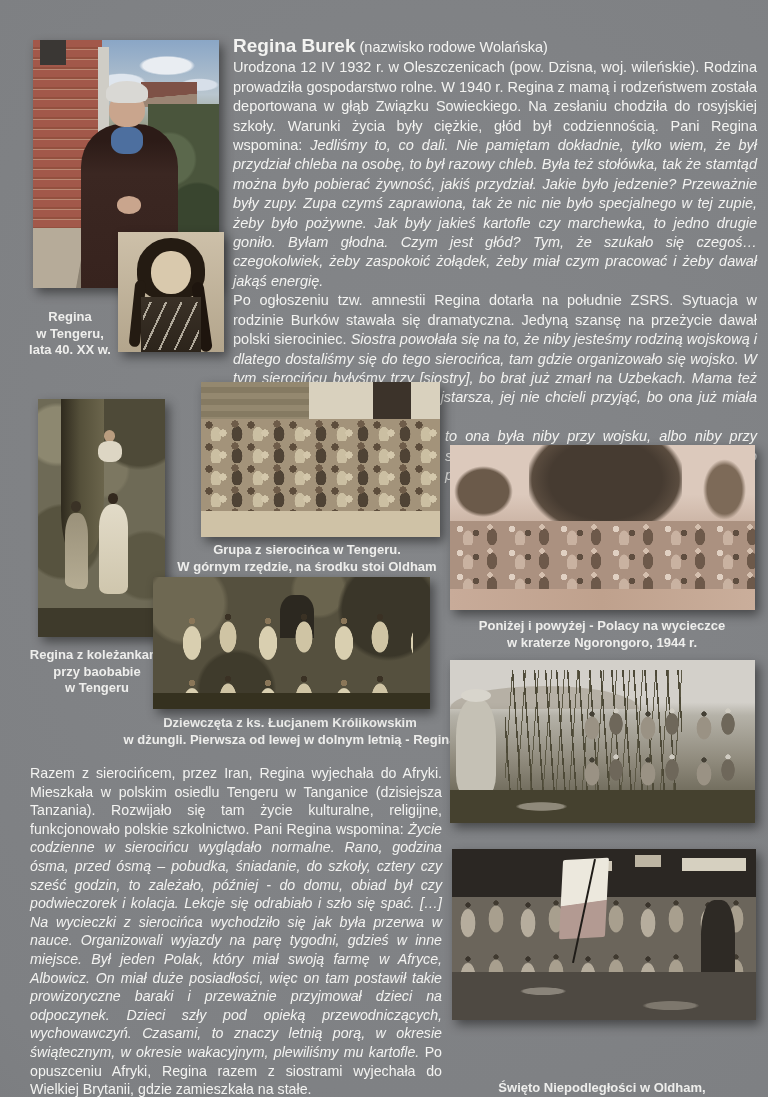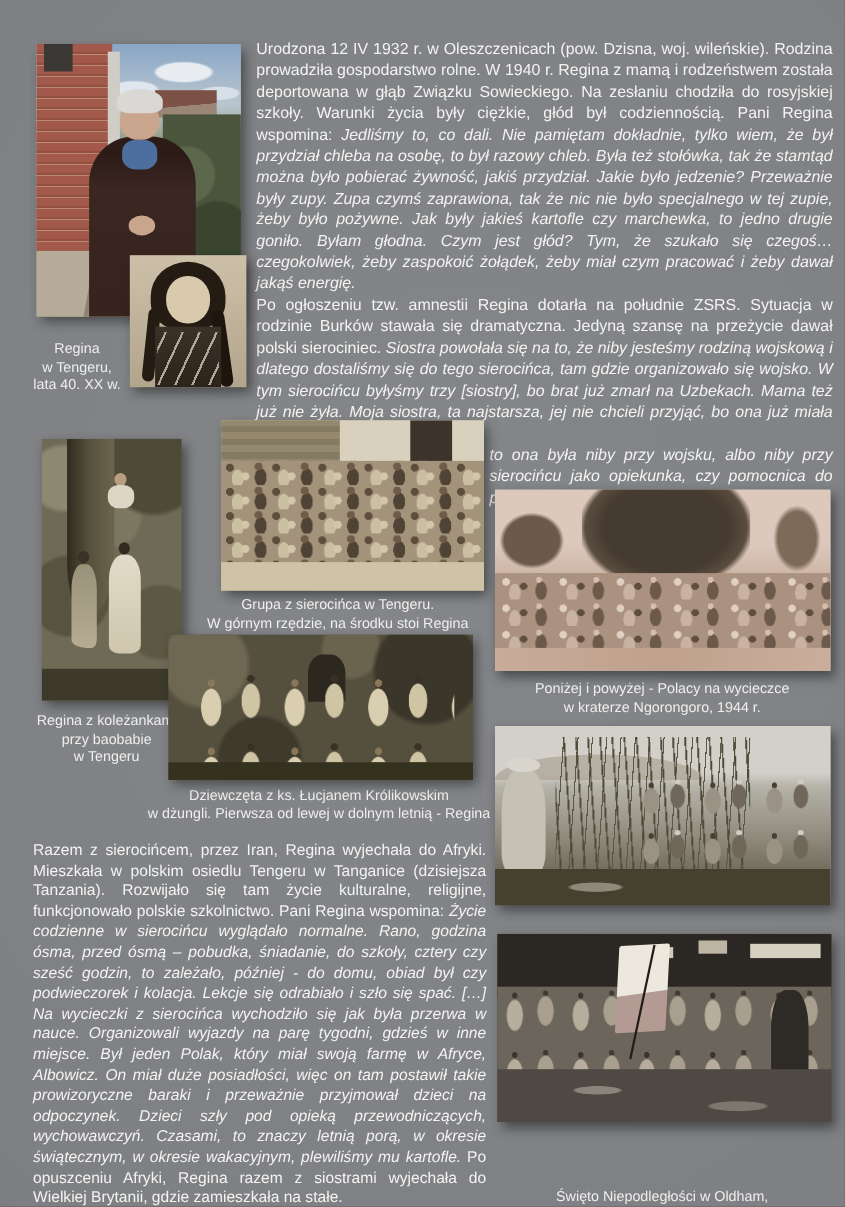--- a/index.html
+++ b/index.html
@@ -7,21 +7,21 @@
   body { font-family:"Liberation Sans", sans-serif; }
   #page {
     position:relative; width:768px; height:1097px; margin:0 auto;
     background:radial-gradient(140% 120% at 55% 45%, #848689 0%, #7e8083 55%, #6e7073 100%);
     overflow:hidden; color:#f2f2f1;
   }
   .photo { position:absolute; overflow:hidden; box-shadow:4px 5px 10px rgba(0,0,0,.45); }
   .pel { position:absolute; }
   .caption {
     position:absolute; font-size:13px; line-height:1.27; text-align:center;
-    white-space:pre-line; color:#eeeeec;
+    white-space:pre-line; color:#eeeeec;font-weight:bold;
   }
   .textblock { position:absolute; text-align:justify; color:#f3f3f1; }
   .textblock i { font-style:italic; }
   #main-text { left:233px; top:36px; width:524px; font-size:14.5px; line-height:19.4px; }
   #main-text .title-line { text-align:left; margin-bottom:1px; }
   .title-name { font-weight:bold; font-size:19px; }
   .title-suffix { font-size:14.5px; }
   #bio-wrap-block { margin-left:212px; width:312px; text-align:justify; }
   #africa-text { left:30px; top:764px; width:412px; font-size:14.2px; line-height:18.6px; }
 </style>
@@ -52,20 +52,23 @@
     <div class="pel" style="right:15%;top:42%;width:11%;height:58%;background:#1e150e;border-radius:8px;transform:rotate(-8deg);"></div>
     <div class="pel" style="left:22%;top:54%;width:56%;height:46%;background:linear-gradient(#3a3127,#2c241b);"></div>
     <div class="pel" style="left:24%;top:58%;width:52%;height:40%;background:repeating-linear-gradient(115deg,transparent 0 6px,#d9d2c2 6px 8px,transparent 8px 14px);opacity:.75;"></div>
   </div>
 
   <div class="caption" style="left:20px;top:309px;width:100px;">Regina
 w Tengeru,
 lata 40. XX w.</div>
 
   <div class="textblock" id="main-text">
+    <div class="title-line">
+      <span class="title-name">Regina Burek</span><span class="title-suffix"> (nazwisko rodowe Wolańska)</span>
+    </div>
     <div><span>Urodzona 12 IV 1932 r. w Oleszczenicach (pow. Dzisna, woj. wileńskie). Rodzina prowadziła gospodarstwo rolne. W 1940 r. Regina z mamą i rodzeństwem została deportowana w głąb Związku Sowieckiego. Na zesłaniu chodziła do rosyjskiej szkoły. Warunki życia były ciężkie, głód był codziennością. Pani Regina wspomina: </span><i>Jedliśmy to, co dali. Nie pamiętam dokładnie, tylko wiem, że był przydział chleba na osobę, to był razowy chleb. Była też stołówka, tak że stamtąd można było pobierać żywność, jakiś przydział. Jakie było jedzenie? Przeważnie były zupy. Zupa czymś zaprawiona, tak że nic nie było specjalnego w tej zupie, żeby było pożywne. Jak były jakieś kartofle czy marchewka, to jedno drugie goniło. Byłam głodna. Czym jest głód? Tym, że szukało się czegoś… czegokolwiek, żeby zaspokoić żołądek, żeby miał czym pracować i żeby dawał jakąś energię.</i></div>
     <div><span>Po ogłoszeniu tzw. amnestii Regina dotarła na południe ZSRS. Sytuacja w rodzinie Burków stawała się dramatyczna. Jedyną szansę na przeżycie dawał polski sierociniec. </span><i>Siostra powołała się na to, że niby jesteśmy rodziną wojskową i dlatego dostaliśmy się do tego sierocińca, tam gdzie organizowało się wojsko. W tym sierocińcu byłyśmy trzy [siostry], bo brat już zmarł na Uzbekach. Mama też już nie żyła. Moja siostra, ta najstarsza, jej nie chcieli przyjąć, bo ona już miała szesnaście lat,</i></div>
     <div id="bio-wrap-block"><i>to ona była niby przy wojsku, albo niby przy sierocińcu jako opiekunka, czy pomocnica do pilnowania dzieci</i><span> - wspomina pani Regina.</span></div>
   </div>
 
   <div class="photo" style="left:38px;top:399px;width:127px;height:238px;background-color:#6e6a56;background-image:radial-gradient(circle at 15% 15%,#8d8870 0 12%,transparent 14%),radial-gradient(circle at 80% 10%,#4e4a38 0 18%,transparent 20%),radial-gradient(circle at 20% 60%,#57533f 0 20%,transparent 22%),radial-gradient(circle at 85% 70%,#5c5844 0 16%,transparent 18%),radial-gradient(circle at 50% 30%,#7c7761 0 14%,transparent 16%);">
     <div class="pel" style="left:18%;top:0;width:34%;height:66%;background:linear-gradient(90deg,#2f2a1e,#55503a 45%,#6b654c);border-radius:0 0 40% 30%;"></div>
     <div class="pel" style="left:52%;top:13%;width:9%;height:5%;background:#b99d7f;border-radius:50%;"></div>
     <div class="pel" style="left:47%;top:17.5%;width:19%;height:9%;background:#ddd6c4;border-radius:40%;"></div>
     <div class="pel" style="left:21%;top:48%;width:18%;height:32%;background:linear-gradient(#9a917a,#b5ac93);border-radius:40% 40% 20% 60%/30% 30% 10% 10%;"></div>
@@ -81,21 +84,21 @@
 
   <div class="photo" style="left:201px;top:382px;width:239px;height:155px;background:#bdb29a;">
     <div class="pel" style="left:0;top:0;width:45%;height:42%;background:repeating-linear-gradient(0deg,#94886f 0 6px,#857a62 6px 12px);"></div>
     <div class="pel" style="left:45%;top:0;width:55%;height:45%;background:#d9d1be;"></div>
     <div class="pel" style="left:72%;top:0;width:16%;height:38%;background:#3c332a;"></div>
     <div class="pel" style="left:0;top:24%;width:100%;height:60%;background-color:#a3937a;background-image:radial-gradient(circle 5px at 8px 6px,#5d4d3c 0 70%,transparent 75%),radial-gradient(circle 5px at 22px 14px,#d3c7ab 0 70%,transparent 75%),radial-gradient(circle 5px at 34px 5px,#6e5c49 0 70%,transparent 75%),radial-gradient(ellipse 8px 12px at 15px 16px,#cbbfa2 0 65%,transparent 70%),radial-gradient(ellipse 8px 12px at 36px 15px,#4f4335 0 65%,transparent 70%);background-size:42px 22px;"></div>
     <div class="pel" style="left:0;bottom:0;width:100%;height:17%;background:#cfc2a6;"></div>
   </div>
 
   <div class="caption" style="left:166px;top:542px;width:282px;">Grupa z sierocińca w Tengeru.
-W górnym rzędzie, na środku stoi Regina</div>
+W górnym rzędzie, na środku stoi Oldham</div>
 
   <div class="photo" style="left:153px;top:577px;width:277px;height:132px;background-color:#55503e;background-image:radial-gradient(circle at 12% 20%,#6e6852 0 14%,transparent 16%),radial-gradient(circle at 85% 25%,#3a3629 0 18%,transparent 20%),radial-gradient(circle at 60% 10%,#6a644e 0 12%,transparent 14%),radial-gradient(circle at 30% 85%,#3f3b2c 0 16%,transparent 18%);z-index:2;">
     <div class="pel" style="left:46%;top:14%;width:12%;height:32%;background:#2c2820;border-radius:40% 40% 0 0;"></div>
     <div class="pel" style="left:6%;top:26%;width:88%;height:62%;background-image:radial-gradient(ellipse 13px 24px at 22px 32px,#d9cfb0 0 68%,transparent 73%),radial-gradient(ellipse 12px 22px at 58px 26px,#cfc4a4 0 68%,transparent 73%),radial-gradient(circle 5px at 22px 10px,#8a7658 0 65%,transparent 70%),radial-gradient(circle 5px at 58px 6px,#3a3124 0 65%,transparent 70%);background-size:76px 62px;"></div>
     <div class="pel" style="left:0;bottom:0;width:100%;height:12%;background:#35311f;"></div>
   </div>
 
   <div class="caption" style="left:120px;top:715px;width:340px;">Dziewczęta z ks. Łucjanem Królikowskim
 w dżungli. Pierwsza od lewej w dolnym letnią - Regina</div>
 

